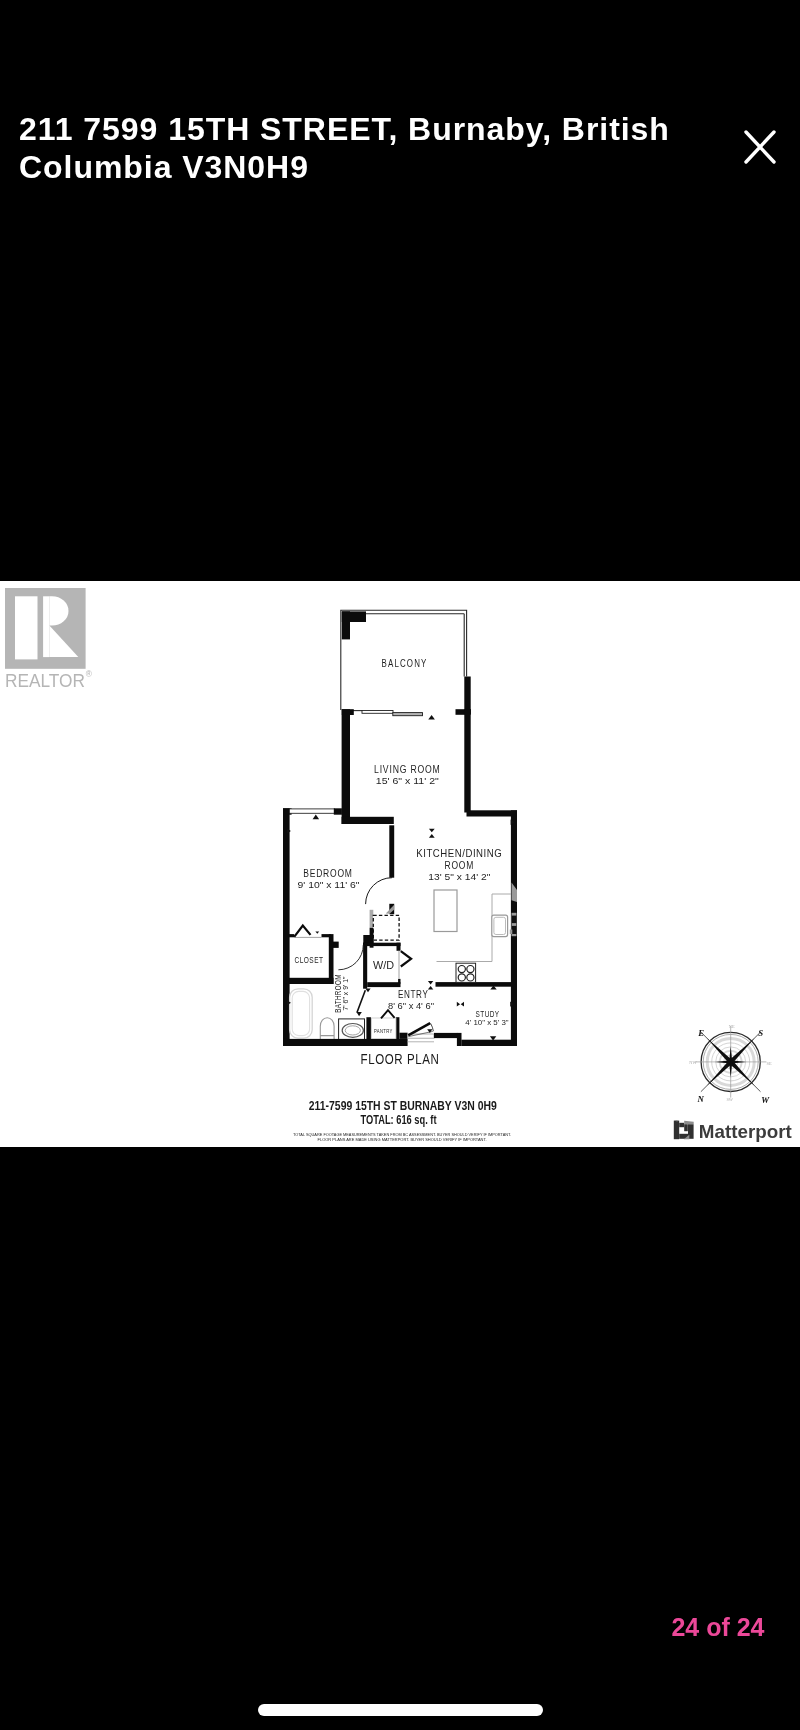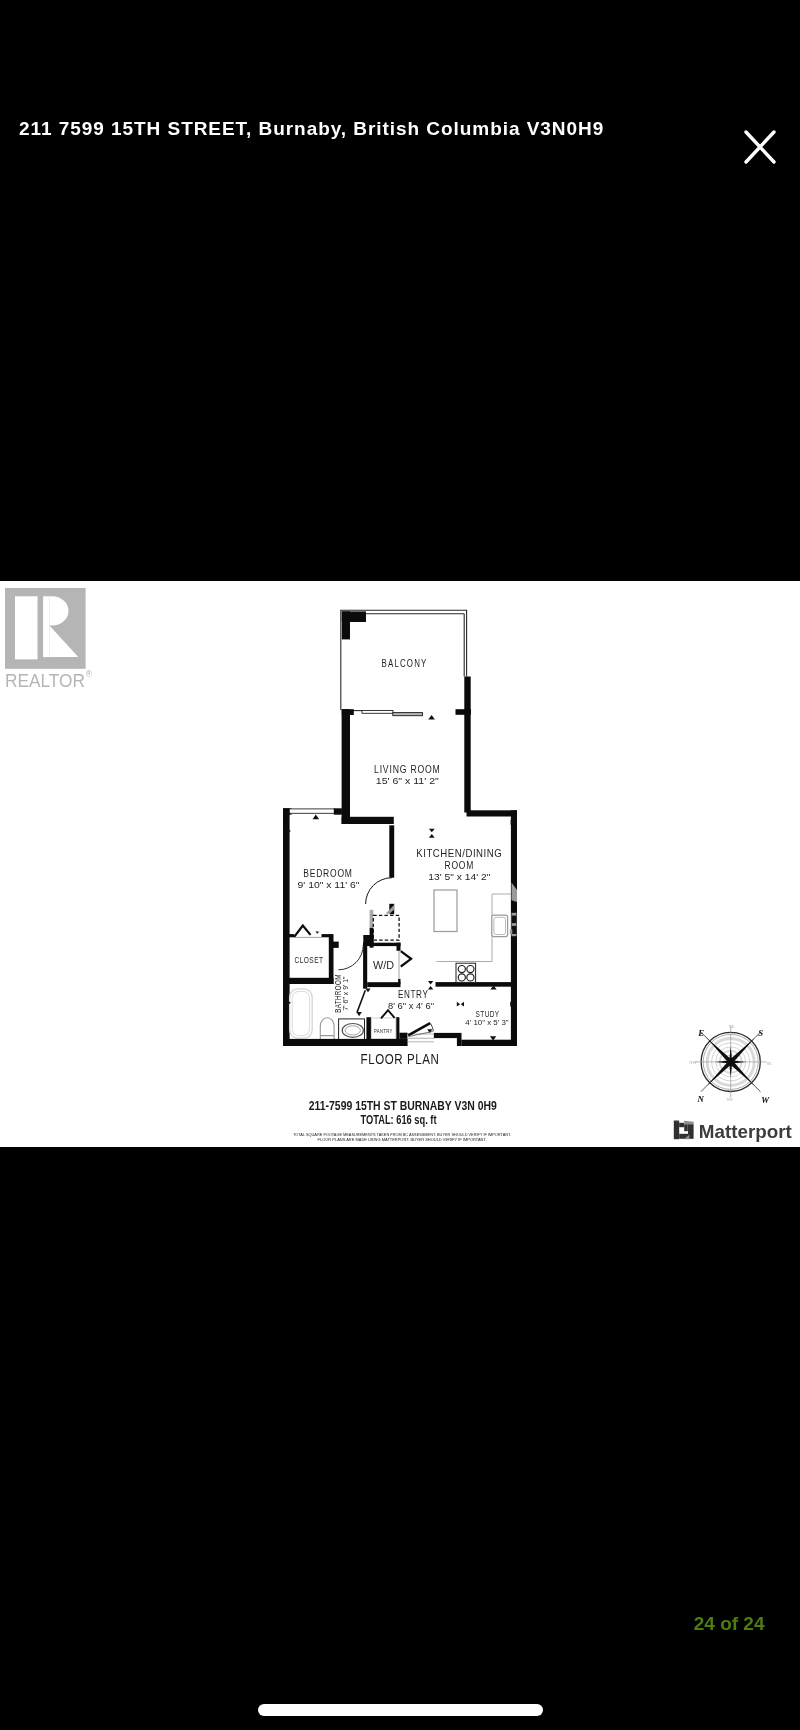--- a/index.html
+++ b/index.html
@@ -1,20 +1,20 @@
 <!DOCTYPE html>
 <html><head>
 <meta charset="utf-8">
 <style>
   html,body{margin:0;padding:0;}
   body{width:800px;height:1730px;background:#000;font-family:"Liberation Sans",sans-serif;position:relative;overflow:hidden;}
-  .title{position:absolute;left:19px;top:109.5px;width:700px;color:#fff;font-size:19px;font-weight:bold;line-height:38px;letter-spacing:0.95px;}
+  .title{position:absolute;left:19px;top:109.5px;width:700px;color:#fff;font-size:32px;font-weight:bold;line-height:38px;letter-spacing:0.95px;}
   .closex{position:absolute;left:744px;top:129px;}
   .band{position:absolute;left:0;top:581px;width:800px;height:566px;background:#fff;}
-  .count{position:absolute;left:0;top:1613px;width:764.5px;text-align:right;color:#4d7c0f;font-size:19px;font-weight:bold;}
+  .count{position:absolute;left:0;top:1613px;width:764.5px;text-align:right;color:#ec4899;font-size:25px;font-weight:bold;}
   .homebar{position:absolute;left:258px;top:1704px;width:285px;height:12px;background:#fff;border-radius:6.5px;}
 </style>
 </head>
 <body>
   <div class="title">211 7599 15TH STREET, Burnaby, British Columbia V3N0H9</div>
   <svg class="closex" width="32" height="36" viewBox="0 0 32 36">
     <path d="M2 3 L30 33 M30 3 L2 33" stroke="#fff" stroke-width="3.4" stroke-linecap="round"></path>
   </svg>
   <div class="band">
     <svg width="800" height="566" viewBox="0 581 800 566">

